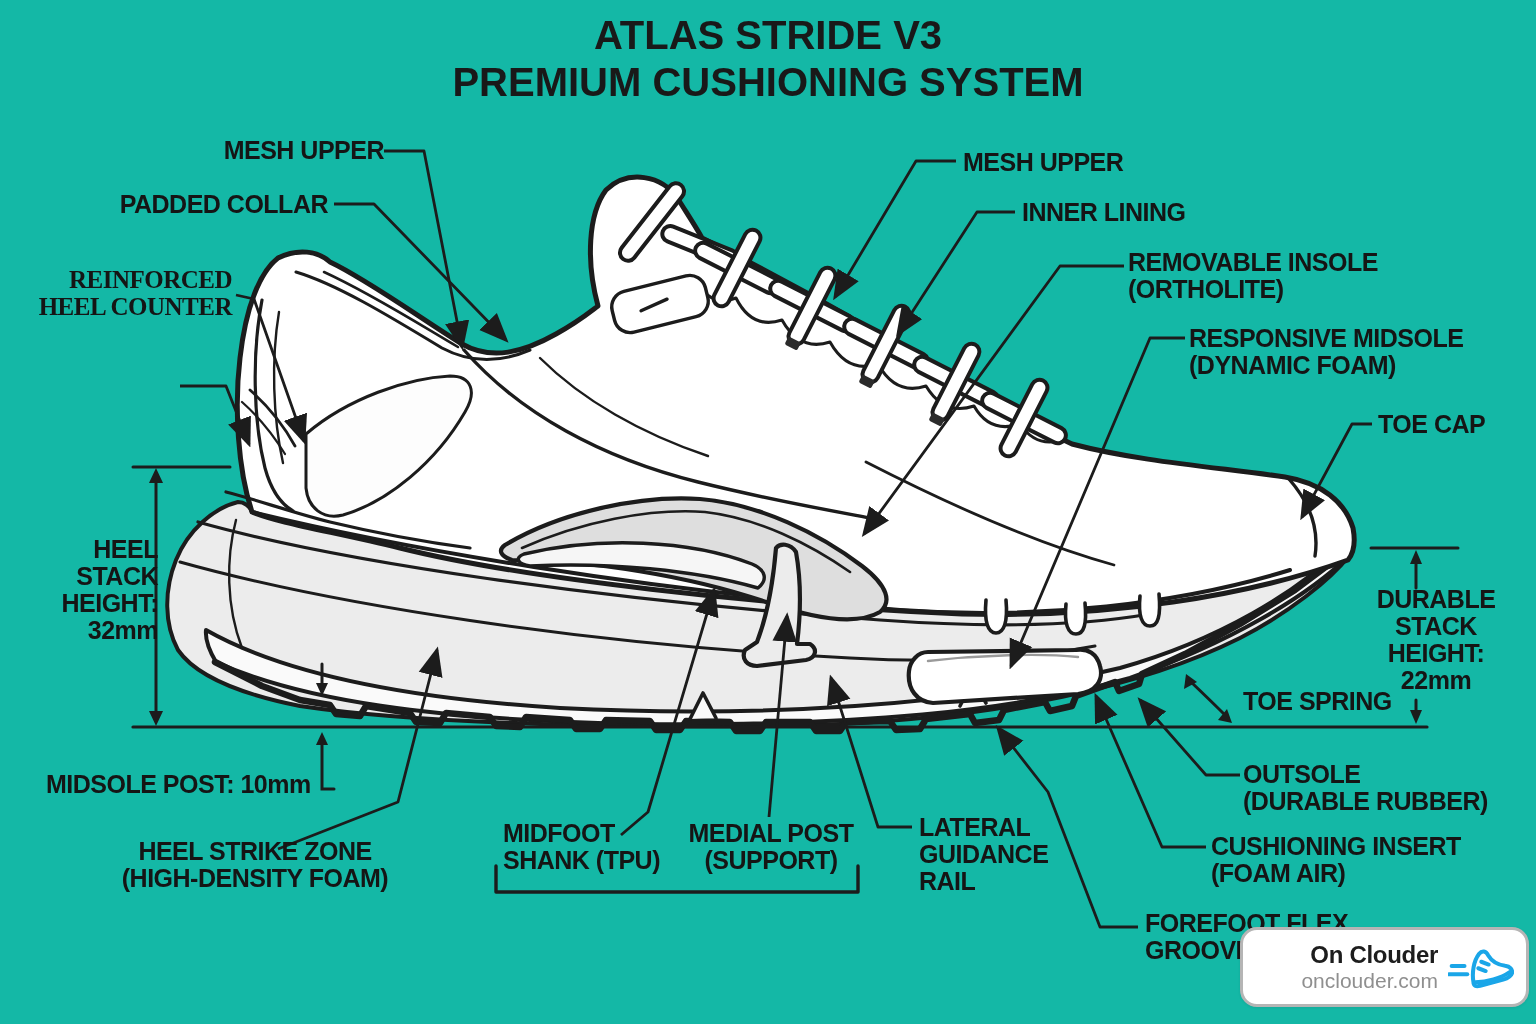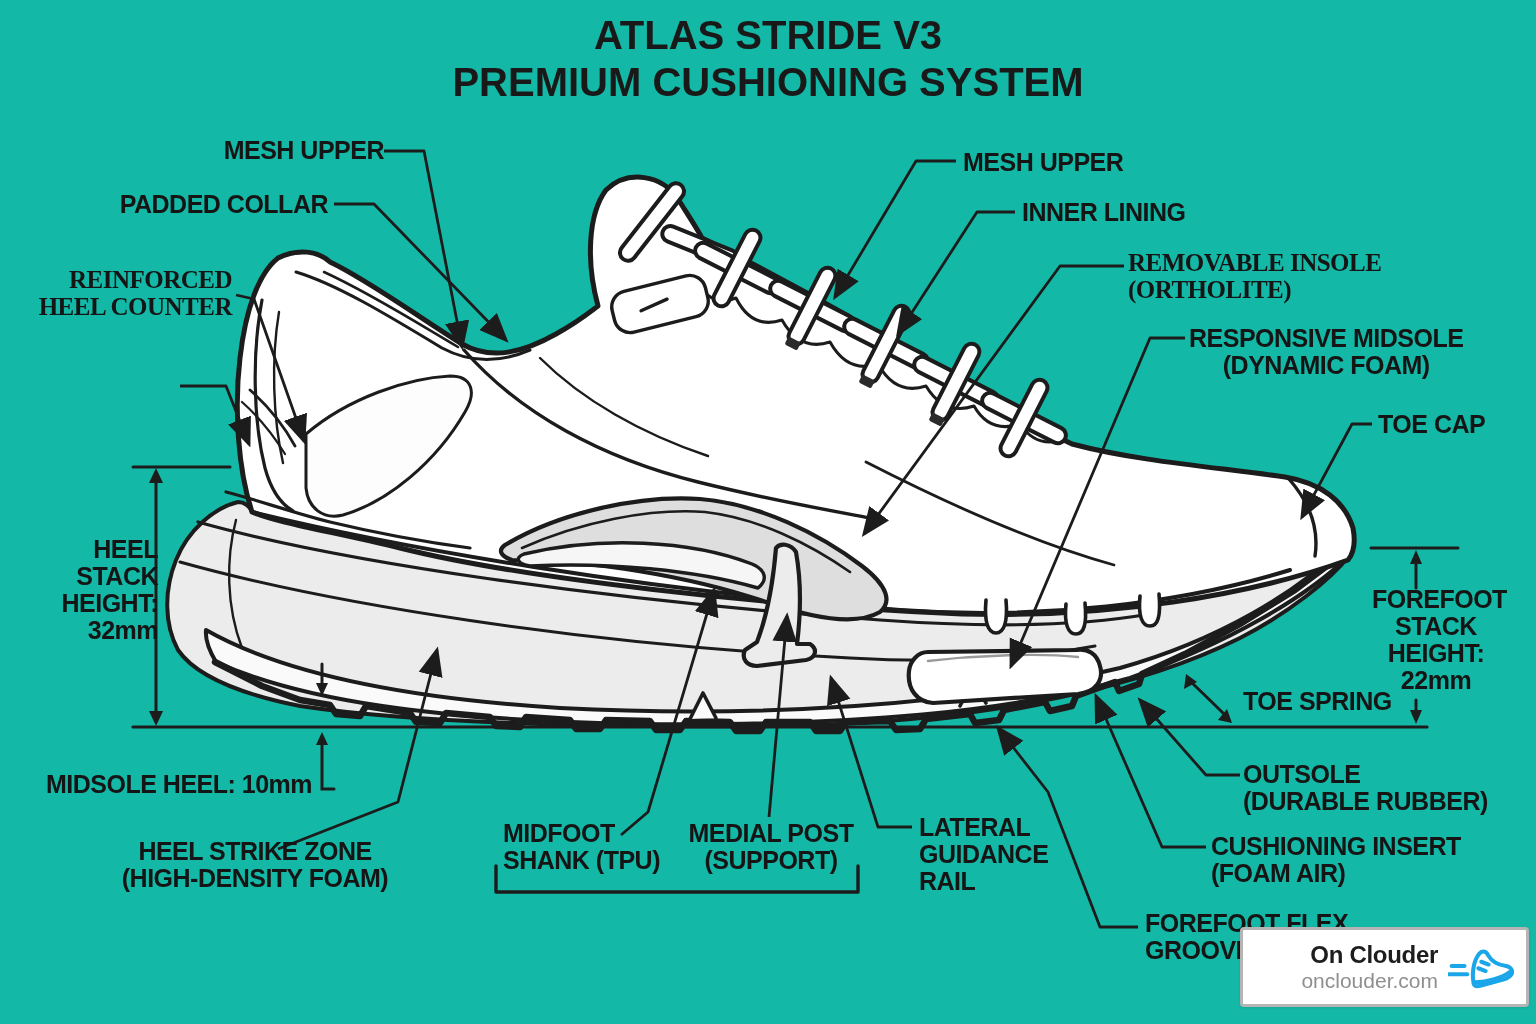--- a/index.html
+++ b/index.html
@@ -6,21 +6,21 @@
   .stage{position:relative;width:1536px;height:1024px;background:#14b8a6;overflow:hidden;
          font-family:"Liberation Sans", sans-serif;}
   .art{position:absolute;left:0;top:0;width:1536px;height:1024px;z-index:1;}
   .lbl{position:absolute;z-index:3;font-weight:bold;font-size:25px;line-height:1.08;
        letter-spacing:-0.5px;color:#151515;white-space:pre-line;}
   .title{position:absolute;z-index:3;left:0;top:12px;width:100%;text-align:center;
          font-weight:bold;font-size:40px;line-height:1.17;letter-spacing:0;color:#191919;
          white-space:pre-line;font-family:"Liberation Sans", sans-serif;}
   .ta-r{text-align:right;} .ta-c{text-align:center;}
   .wm-card{position:absolute;z-index:5;left:1240px;top:927px;width:289px;height:80px;
-           background:#ffffff;border:3px solid #b5b5b5;border-radius:4px;box-sizing:border-box;
+           background:#ffffff;border:3px solid #b5b5b5;border-radius:17px;box-sizing:border-box;
            display:flex;align-items:center;justify-content:flex-end;gap:10px;padding-right:12px;
            box-shadow:0 1px 3px rgba(0,0,0,0.08);}
   .wm-text{display:flex;flex-direction:column;align-items:flex-end;line-height:1.15;}
   .wm-brand{font-weight:bold;font-size:24px;color:#1d1d1d;letter-spacing:-0.3px;}
   .wm-url{font-size:21px;color:#8f8f8f;}
   .wm-icon{width:66px;height:56px;flex:0 0 auto;}
 </style>
 </head>
 <body>
 
@@ -158,38 +158,38 @@
   </svg>
 
   <div class="lbl ta-r" style="right:1152px;top:137px;">MESH UPPER</div>
   <div class="lbl ta-r" style="right:1208px;top:191px;">PADDED COLLAR</div>
   <div class="lbl ta-r" style="right:1304px;top:266px;font-family:Liberation Serif, serif;">REINFORCED
 HEEL COUNTER</div>
   <div class="lbl ta-c" style="left:38px;top:536px;width:120px;text-align:right;">HEEL
 STACK
 HEIGHT:
 32mm</div>
-  <div class="lbl" style="left:46px;top:771px;">MIDSOLE HEEL: 10mm</div>
+  <div class="lbl" style="left:46px;top:771px;">MIDSOLE POST: 10mm</div>
   <div class="lbl ta-c" style="left:112px;top:838px;width:286px;">HEEL STRIKE ZONE
 (HIGH-DENSITY FOAM)</div>
   <div class="lbl" style="left:503px;top:820px;">MIDFOOT
 SHANK (TPU)</div>
   <div class="lbl ta-c" style="left:683px;top:820px;width:176px;">MEDIAL POST
 (SUPPORT)</div>
   <div class="lbl" style="left:919px;top:814px;">LATERAL
 GUIDANCE
 RAIL</div>
   <div class="lbl" style="left:963px;top:149px;">MESH UPPER</div>
   <div class="lbl" style="left:1022px;top:199px;">INNER LINING</div>
-  <div class="lbl" style="left:1128px;top:249px;font-family:Liberation Serif, serif;">REMOVABLE INSOLE
+  <div class="lbl" style="left:1128px;top:249px;">REMOVABLE INSOLE
 (ORTHOLITE)</div>
-  <div class="lbl" style="left:1189px;top:325px;text-align:center;">RESPONSIVE MIDSOLE
+  <div class="lbl" style="left:1189px;top:325px;">RESPONSIVE MIDSOLE
 (DYNAMIC FOAM)</div>
   <div class="lbl" style="left:1378px;top:411px;">TOE CAP</div>
-  <div class="lbl ta-c" style="left:1372px;top:586px;width:128px;">FOREFOOT
+  <div class="lbl ta-c" style="left:1372px;top:586px;width:128px;">DURABLE
 STACK
 HEIGHT:
 22mm</div>
   <div class="lbl" style="left:1243px;top:688px;">TOE SPRING</div>
   <div class="lbl" style="left:1243px;top:761px;">OUTSOLE
 (DURABLE RUBBER)</div>
   <div class="lbl" style="left:1211px;top:833px;">CUSHIONING INSERT
 (FOAM AIR)</div>
   <div class="lbl" style="left:1145px;top:910px;">FOREFOOT FLEX
 GROOVE</div>

